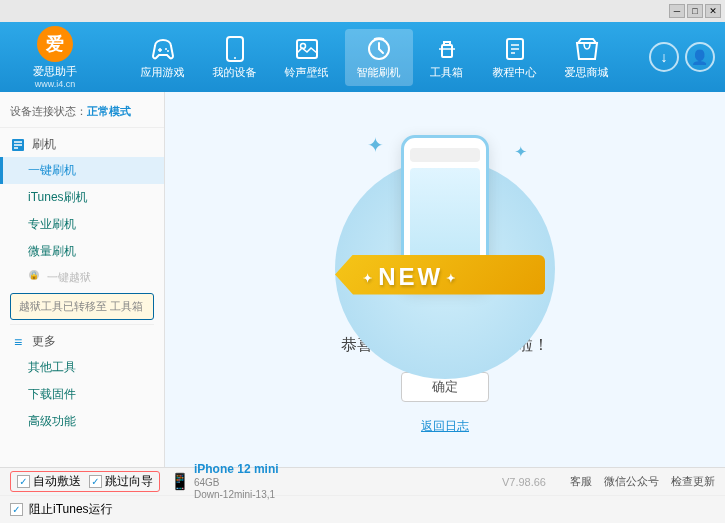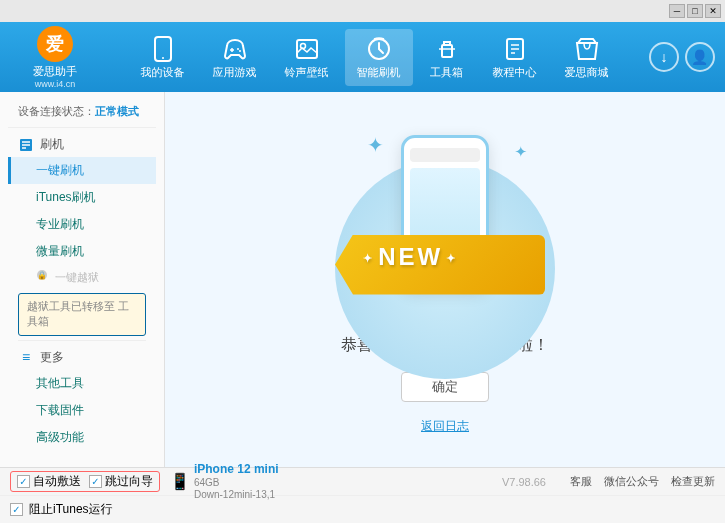--- a/index.html
+++ b/index.html
@@ -85,21 +85,21 @@
       border: 2px solid rgba(255,255,255,0.7);
       display: flex; align-items: center; justify-content: center;
       color: white; cursor: pointer; font-size: 14px;
     }
 
     
     .sidebar {
       width: 165px;
       background: #fafafa;
       border-right: 1px solid #e0e0e0;
-      padding: 8px 8px;
+      padding: 8px 0;
       overflow-y: auto;
       flex-shrink: 0;
     }
     .status-bar-section {
       padding: 4px 10px 8px;
       font-size: 11px;
       color: #666;
       border-bottom: 1px solid #eee;
       margin-bottom: 4px;
     }
@@ -200,38 +200,38 @@
 <div class="header">
   <div class="logo-area">
     <div class="logo-icon">爱</div>
     <div style="font-size:11px;color:white;margin-top:2px;">爱思助手</div>
     <div style="font-size:9px;color:rgba(255,255,255,0.8);">www.i4.cn</div>
   </div>
 
   <div class="nav-items">
     <div class="nav-item">
       <div class="nav-icon">
-        <svg width="22" height="26" viewBox="0 0 22 26">
-            <rect x="3" y="1" width="16" height="24" rx="3" fill="none" stroke="white" stroke-width="2"></rect>
-            <line x1="11" y1="21" x2="11" y2="23" stroke="white" stroke-width="1.5"></line>
-          </svg>
-      </div>
-      <span class="nav-label">我的设备</span>
-    </div>
-    <div class="nav-item">
-      <div class="nav-icon">
         <svg width="24" height="22" viewBox="0 0 24 22">
             <path d="M4 8 C4 4 8 2 12 2 C16 2 20 4 20 8 L22 18 C22 20 20 21 19 20 L16 17 L8 17 L5 20 C4 21 2 20 2 18 Z" fill="none" stroke="white" stroke-width="2"></path>
             <line x1="9" y1="10" x2="9" y2="14" stroke="white" stroke-width="1.5"></line>
             <line x1="7" y1="12" x2="11" y2="12" stroke="white" stroke-width="1.5"></line>
             <circle cx="15" cy="11" r="1" fill="white"></circle>
             <circle cx="17" cy="13" r="1" fill="white"></circle>
           </svg>
       </div>
       <span class="nav-label">应用游戏</span>
+    </div>
+    <div class="nav-item">
+      <div class="nav-icon">
+        <svg width="22" height="26" viewBox="0 0 22 26">
+            <rect x="3" y="1" width="16" height="24" rx="3" fill="none" stroke="white" stroke-width="2"></rect>
+            <line x1="11" y1="21" x2="11" y2="23" stroke="white" stroke-width="1.5"></line>
+          </svg>
+      </div>
+      <span class="nav-label">我的设备</span>
     </div>
     <div class="nav-item">
       <div class="nav-icon">
         <svg width="24" height="22" viewBox="0 0 24 22">
             <rect x="2" y="2" width="20" height="18" rx="2" fill="none" stroke="white" stroke-width="2"></rect>
             <circle cx="8" cy="8" r="2.5" fill="none" stroke="white" stroke-width="1.5"></circle>
             <path d="M2 15 L7 10 L12 14 L16 10 L22 15" fill="none" stroke="white" stroke-width="1.5"></path>
           </svg>
       </div>
       <span class="nav-label">铃声壁纸</span>
@@ -342,21 +342,21 @@
         <div style="position:absolute; left:50%; top:10px; transform:translateX(-50%); width:88px; height:155px; background:white; border-radius:14px; border:3px solid #8dd0f0; box-shadow:0 4px 15px rgba(0,0,0,0.12);">
           <div style="position:absolute; top:10px; left:6px; right:6px; height:14px; background:#f0f0f0; border-radius:4px;"></div>
           <div style="position:absolute; top:30px; left:6px; right:6px; bottom:22px; background:linear-gradient(180deg,#e0f5ff,#c0e8f8); border-radius:4px;"></div>
           <div style="position:absolute; bottom:5px; left:50%; transform:translateX(-50%); width:18px; height:18px; border-radius:50%; border:2px solid #8dd0f0;"></div>
         </div>
 
         <div style="position:absolute; top:8px; left:22px; color:#60b8e0; font-size:20px;">✦</div>
         <div style="position:absolute; top:18px; right:18px; color:#60b8e0; font-size:15px;">✦</div>
         <div style="position:absolute; bottom:38px; right:10px; color:#60b8e0; font-size:12px;">✦</div>
 
-        <div style="position:absolute; bottom:20px; left:-10px; right:0; background:linear-gradient(135deg,#f5c518,#e8a000); padding:8px 16px 24px 28px; clip-path:polygon(18px 0%,100% 0%,100% 100%,18px 100%,0% 50%); font-size:24px; font-weight:900; color:white; letter-spacing:3px; text-shadow:1px 2px 3px rgba(0,0,0,0.2); border-radius:0 6px 6px 0;">
+        <div style="position:absolute; bottom:20px; left:-10px; right:0; background:linear-gradient(135deg,#f5c518,#e8a000); padding:8px 16px 4px 28px; clip-path:polygon(18px 0%,100% 0%,100% 100%,18px 100%,0% 50%); font-size:24px; font-weight:900; color:white; letter-spacing:3px; text-shadow:1px 2px 3px rgba(0,0,0,0.2); border-radius:0 6px 6px 0;">
           <span style="font-size:11px;vertical-align:middle;margin-right:3px;">✦</span><span>NEW</span><span style="font-size:11px;vertical-align:middle;margin-left:3px;">✦</span>
         </div>
       </div>
 
       <div style="font-size:16px; color:#444; font-weight:500; margin-top:4px;">恭喜您，保资料刷机成功啦！</div>
 
       <button style="width:88px; height:30px; background:white; border:1px solid #ccc; border-radius:4px; font-size:13px; color:#555; cursor:pointer;">确定</button>
 
       <div style="font-size:12px; color:#1a8fd4; cursor:pointer; text-decoration:underline;">返回日志</div>
     </div>

